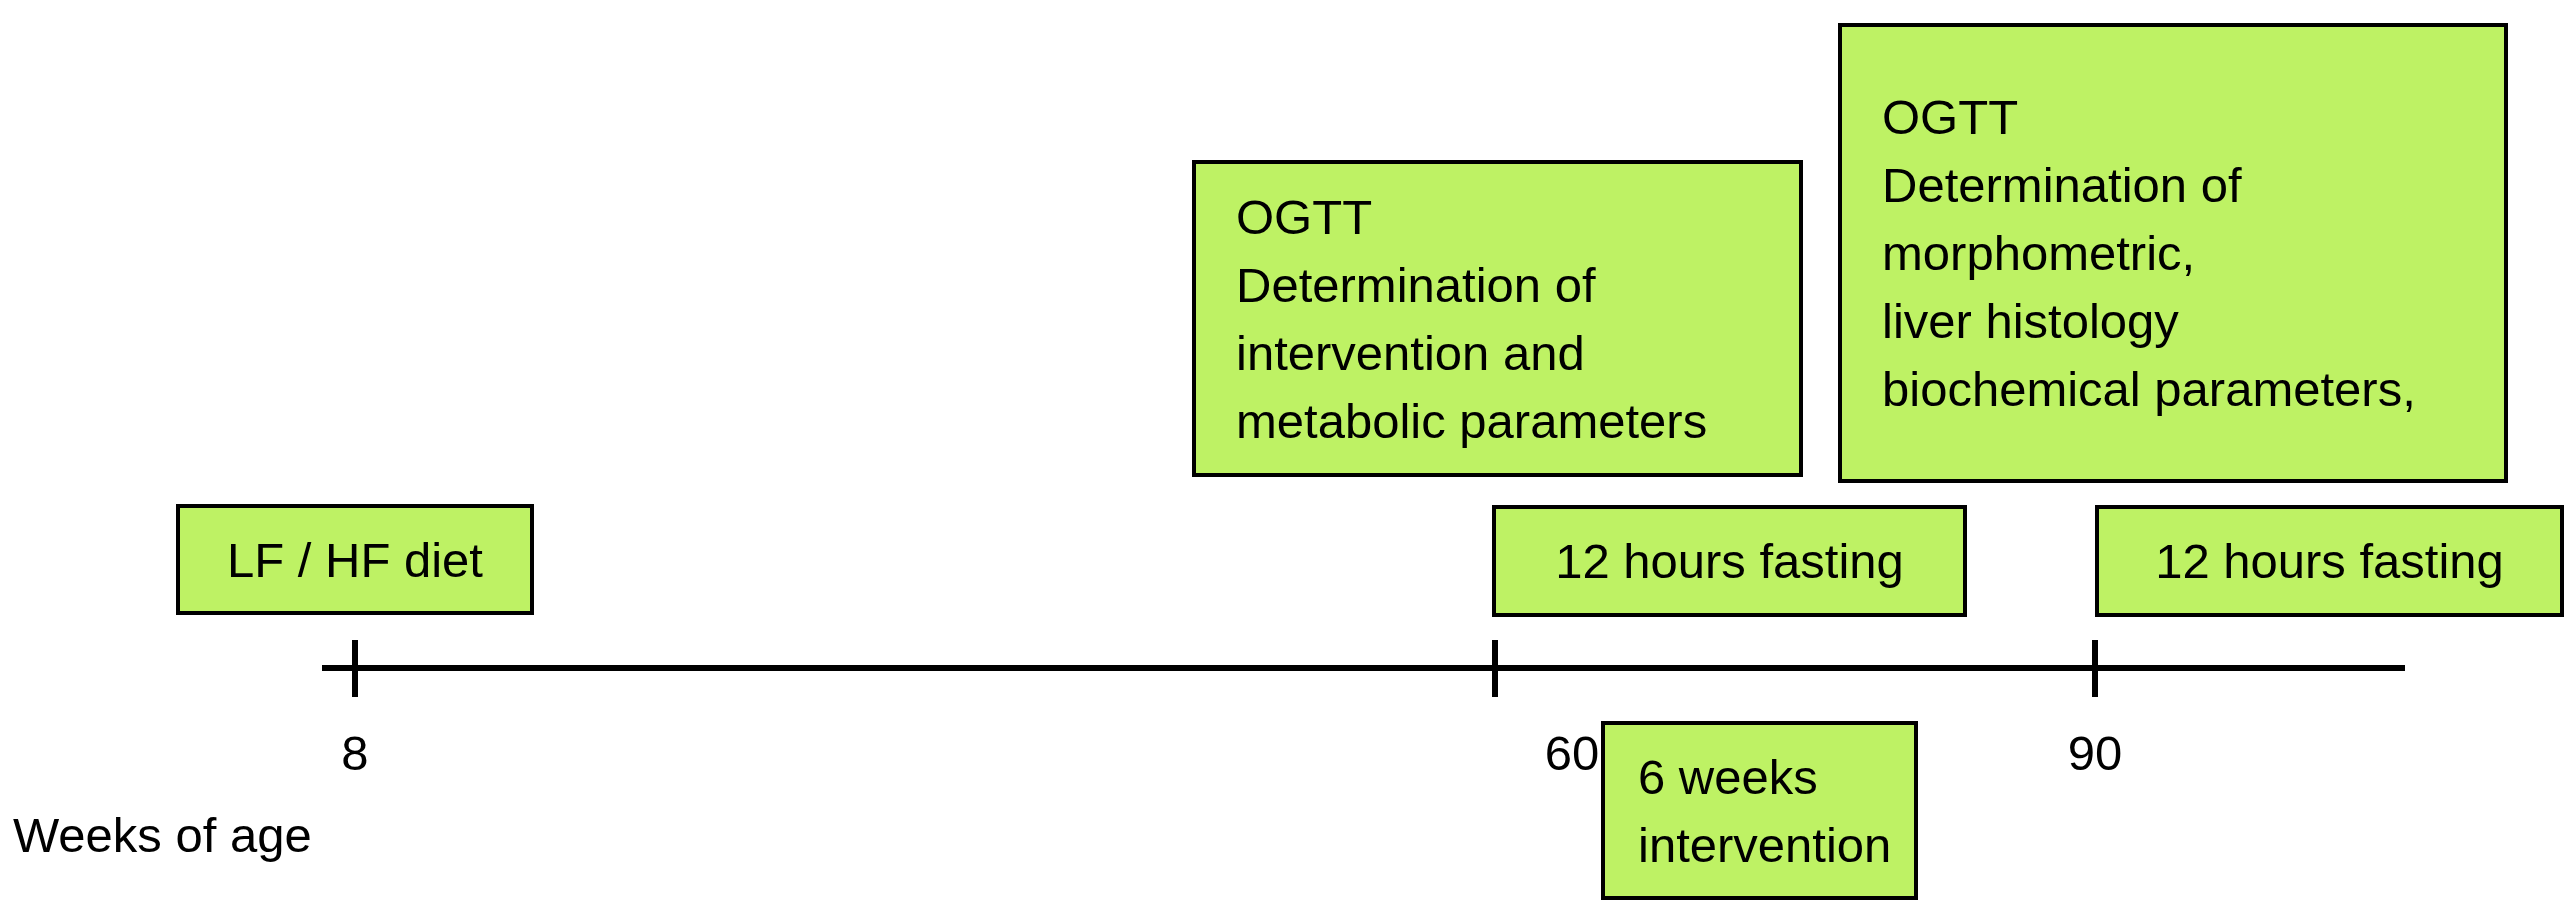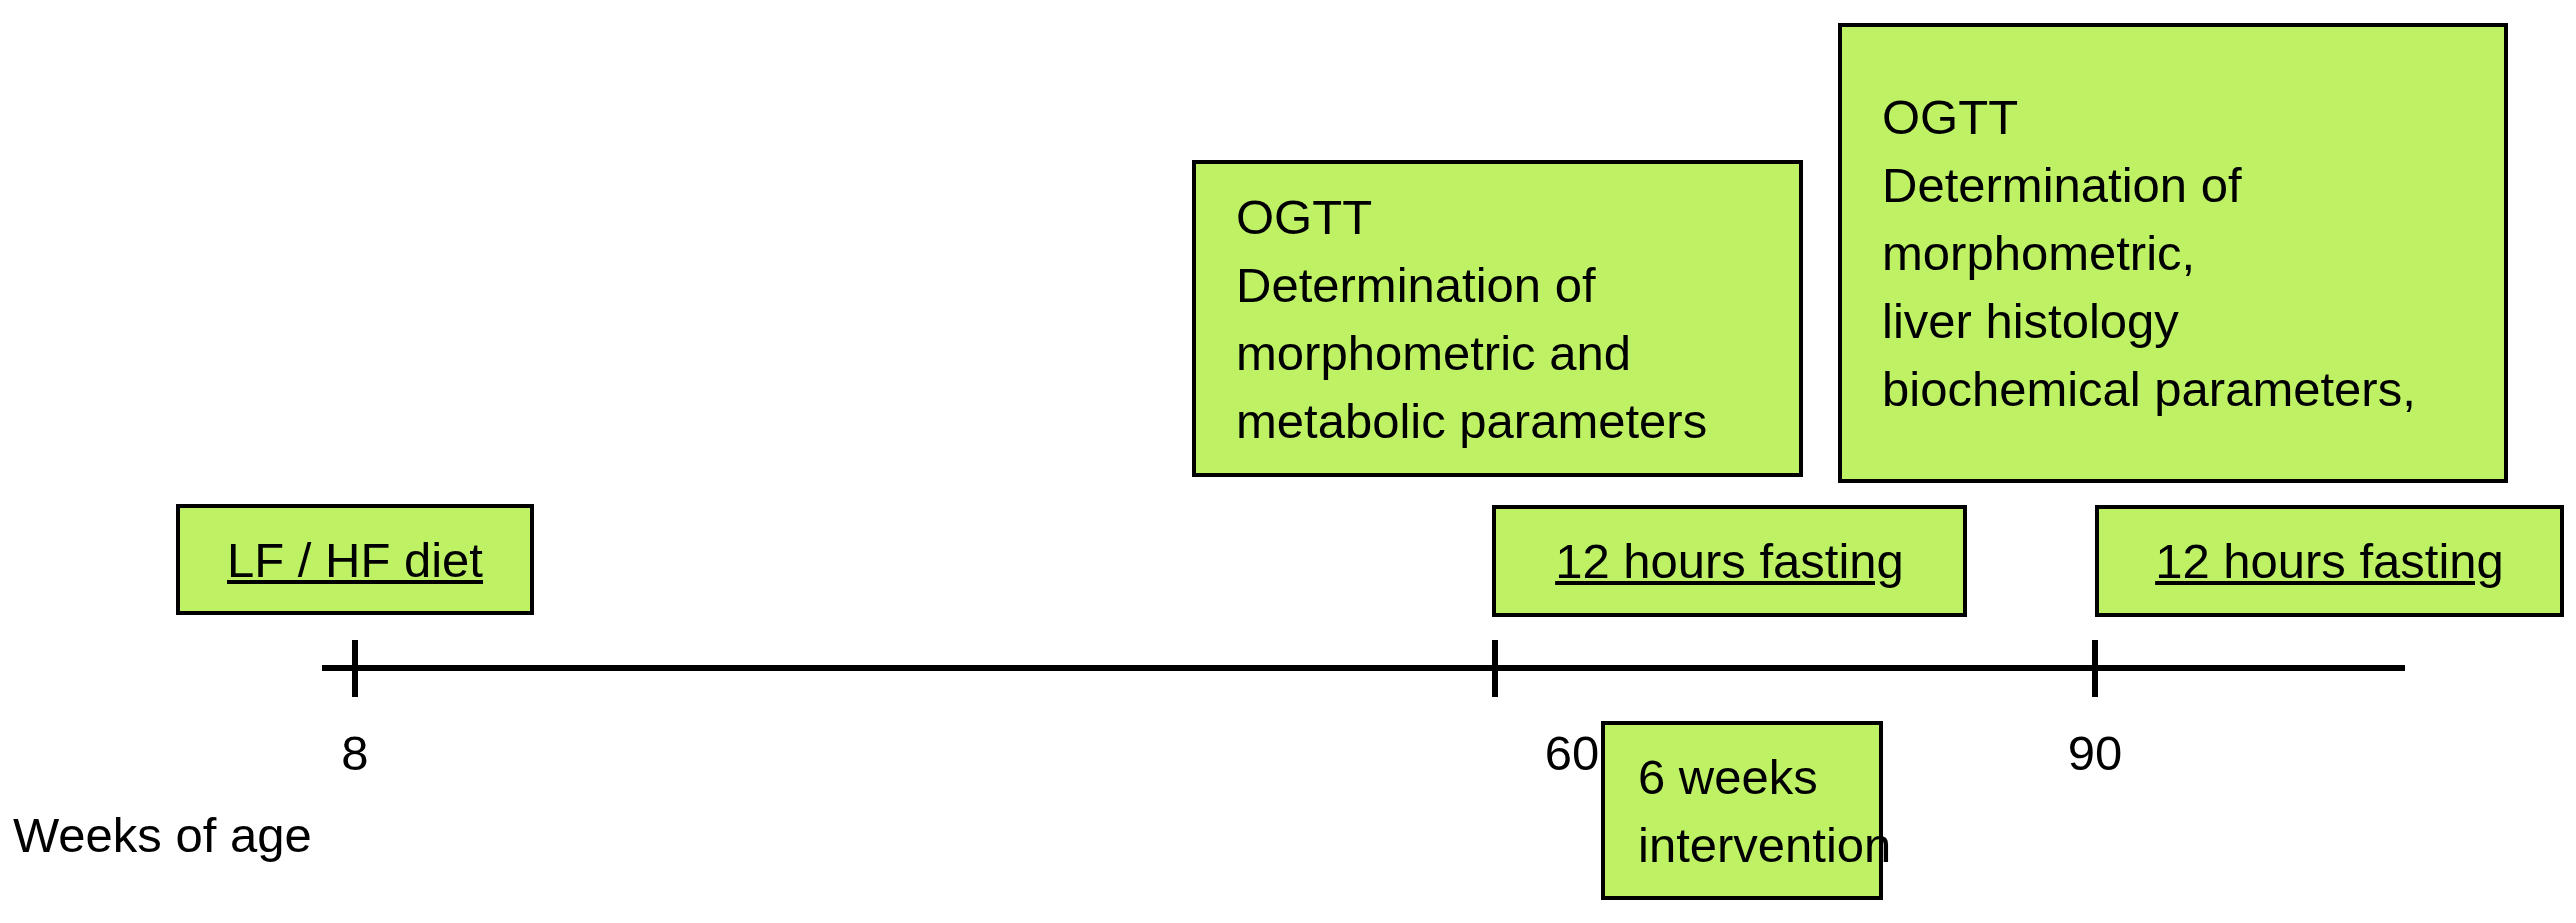--- a/index.html
+++ b/index.html
@@ -22,35 +22,34 @@
     border: 4.6px solid #000000;
     background: #bef264;
     box-sizing: border-box;
     display: flex;
     flex-direction: column;
     justify-content: center;
   }
   .box.center-text {
     align-items: center;
     text-align: center;
-    text-decoration: underline;
   }
   .box.left-text {
     align-items: flex-start;
     text-align: left;
   }
   .box .text-line { white-space: nowrap; }
 
   
   #box-diet            { left: 176px;  top: 504px;  width: 358px;  height: 111px; }
   #box-ogtt-week60     { left: 1192px; top: 160px;  width: 611px;  height: 317px; padding-left: 40px; }
   #box-ogtt-week66     { left: 1838px; top: 23px;   width: 670px; height: 460px; padding-left: 40px; }
   #box-fasting-week60  { left: 1492px; top: 505px;  width: 475px;  height: 112px; }
   #box-fasting-week66  { left: 2095px; top: 505px;  width: 469px;  height: 112px; }
-  #box-intervention    { left: 1601px; top: 721px; width: 282px;  height: 179px; padding-left: 33px; }
+  #box-intervention    { left: 1601px; top: 721px; width: 317px;  height: 179px; padding-left: 33px; }
 
   
   .axis-line {
     position: absolute;
     left: 322px;
     top: 665px;
     width: 2083px;
     height: 6px;
     background: #000000;
   }
@@ -90,21 +89,21 @@
 
 <div class="figure">
 
   <div class="box center-text" id="box-diet">
     <div class="text-line">LF / HF diet</div>
   </div>
 
   <div class="box left-text" id="box-ogtt-week60">
     <div class="text-line">OGTT</div>
     <div class="text-line">Determination of</div>
-    <div class="text-line">morphometric and</div>
+    <div class="text-line">intervention and</div>
     <div class="text-line">metabolic parameters</div>
   </div>
 
   <div class="box left-text" id="box-ogtt-week66">
     <div class="text-line">OGTT</div>
     <div class="text-line">Determination of</div>
     <div class="text-line">morphometric,</div>
     <div class="text-line">liver histology</div>
     <div class="text-line">biochemical parameters,</div>
   </div>

